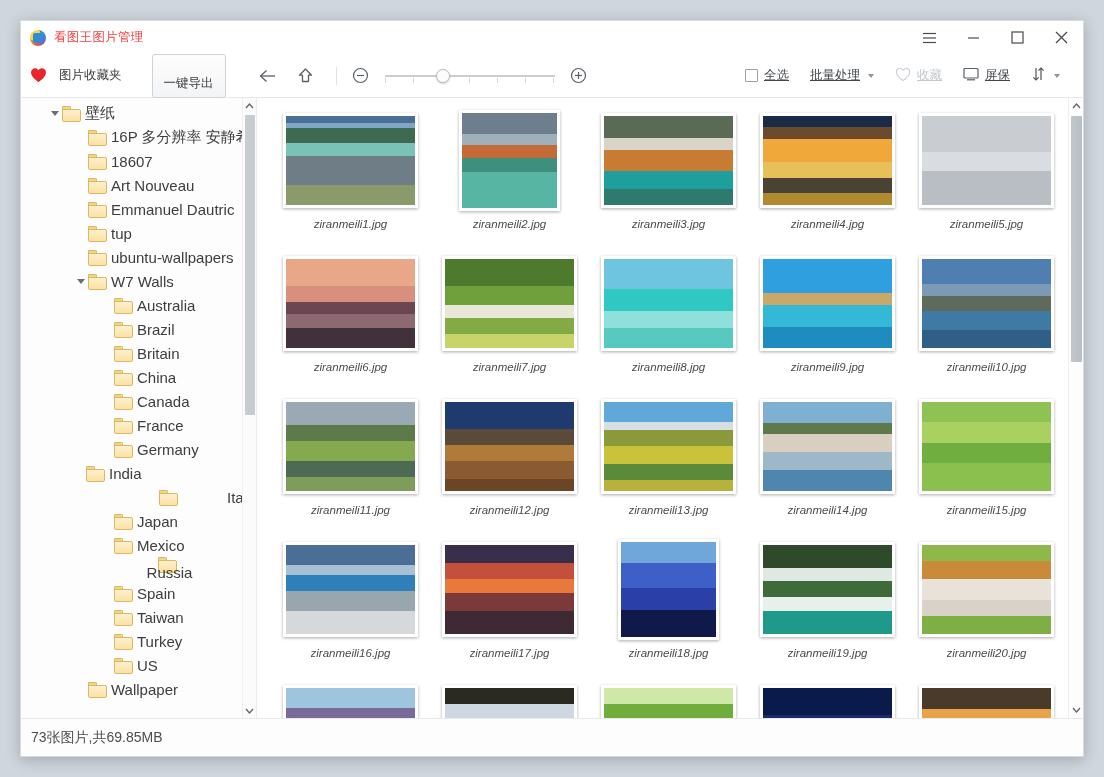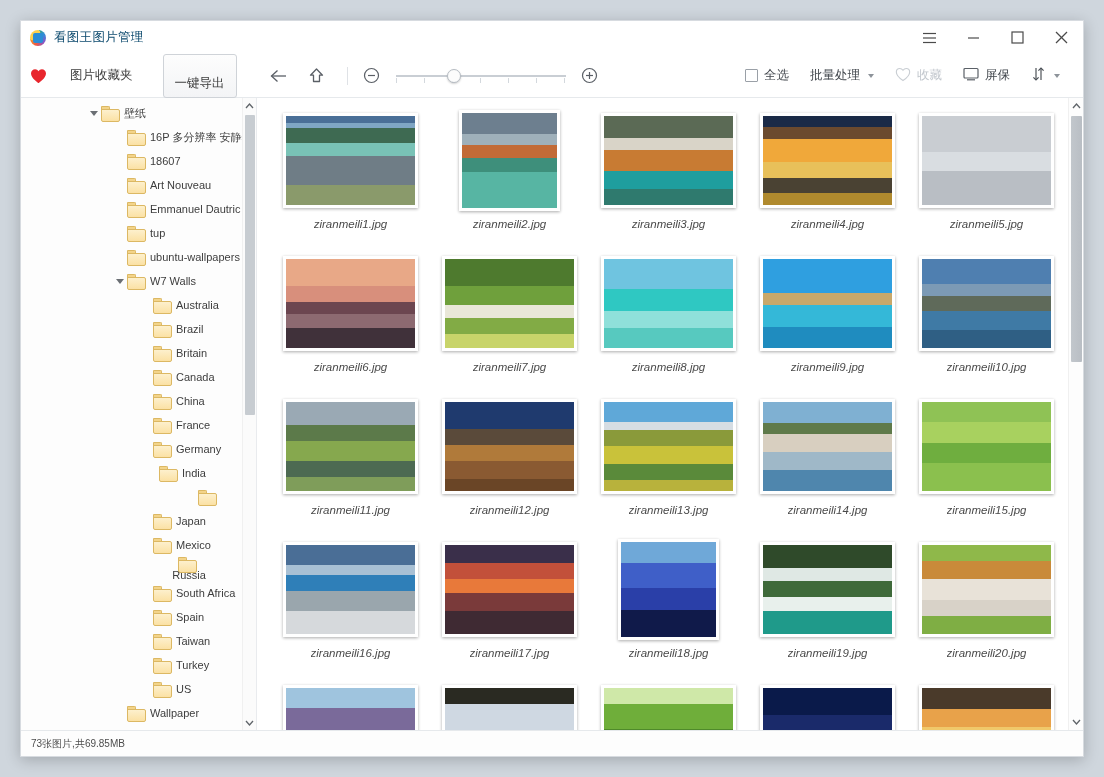--- a/index.html
+++ b/index.html
@@ -34,21 +34,21 @@
       radial-gradient(circle at 30% 30%, #ffd24d 0 38%, transparent 39%),
       conic-gradient(from 200deg, #f25a3c, #f7a528, #3fae5a, #2f8fd8, #8c54c7, #f25a3c);
     position: relative; flex: 0 0 auto;
   }
   .app-logo::after {
     content: ""; position: absolute; left: 3px; top: 3px;
     width: 10px; height: 10px; border-radius: 2px;
     background: #2b8ed6;
   }
   .app-title {
-    font-size: 12.5px; color: #0c4a6e; margin-left: 8px;
+    font-size: 12.5px; color: #ef4444; margin-left: 8px;
     letter-spacing: .3px; white-space: nowrap;
   }
   .win-controls {
     position: absolute; right: 0; top: 0; height: 33px;
     display: flex; align-items: center;
   }
   .win-btn {
     width: 44px; height: 33px;
     display: flex; align-items: center; justify-content: center;
     color: #4a4a4a;
@@ -56,21 +56,21 @@
   .win-btn svg { display: block; }
 
   
   .toolbar {
     height: 44px; min-height: 44px;
     border-bottom: 1px solid #e6e9ec;
     display: flex; align-items: center;
     background: #ffffff;
     padding: 0 14px 0 9px;
   }
-  .fav-group { display: flex; align-items: center; gap: 23px; }
+  .fav-group { display: flex; align-items: flex-start; gap: 12px; }
   .heart-red {
     width: 17px; height: 16px; position: relative; display: inline-block;
   }
   .heart-red svg { display:block; }
   .fav-label { font-size: 12.5px; color: #3c3c3c; white-space: nowrap; }
   .export-btn {
     margin-left: 30px;
     border: 1px solid #cfd3d8;
     background: linear-gradient(#fdfdfd, #f3f4f6);
     border-radius: 3px;
@@ -102,21 +102,21 @@
     position: absolute; top: 3px; left: 51px;
     width: 14px; height: 14px; border-radius: 50%;
     background: #fcfcfc; border: 1px solid #b6bcc3;
     box-shadow: 0 1px 2px rgba(0,0,0,.18);
   }
 
   .tb-right { margin-left: auto; display: flex; align-items: center; gap: 3px; }
   .tb-item {
     display: flex; align-items: center; gap: 6px;
     font-size: 12.5px; color: #41464c;
-    padding: 5px 9px; border-radius: 3px; white-space: nowrap;
+    padding: 5px 9px; border-radius: 3px; white-space: nowrap; text-decoration: underline;
   }
   .tb-item.disabled { color: #c3c8ce; }
   .chk-box {
     width: 13px; height: 13px; border: 1px solid #9aa0a7;
     border-radius: 1px; background: #fff; display: inline-block;
   }
   .caret-down {
     width: 0; height: 0; border-left: 3.5px solid transparent;
     border-right: 3.5px solid transparent; border-top: 4px solid #8d939a;
     display: inline-block; margin-left: 2px;
@@ -135,23 +135,22 @@
     border-right: 1px solid #e9ebee;
     overflow: hidden;
   }
   .tree {
     position: absolute; inset: 0 14px 0 0;
     overflow: hidden;
     padding-top: 3px;
   }
   .tree-row {
     height: 24px; display: flex; align-items: center;
-    font-size: 11px; color: #3d3d3d; white-space: nowrap;
+    font-size: 15px; color: #3d3d3d; white-space: nowrap;
     padding-right: 2px;
-    margin-left: 39px;
   }
   .tw {
     width: 15px; min-width: 15px; display: flex;
     align-items: center; justify-content: center;
   }
   .tw i {
     width: 0; height: 0;
     border-left: 4px solid transparent; border-right: 4px solid transparent;
     border-top: 5px solid #6b6f74; display: block;
   }
@@ -233,25 +232,25 @@
   .gp-arrow.bottom { position: absolute; bottom: 0; left: 0; right: 0; }
   .gp-thumb {
     position: absolute; left: 2px; width: 11px;
     top: 18px; height: 246px;
     background: linear-gradient(90deg,#c2c7cc,#b9bec4);
     border-radius: 1px;
   }
 
   
   .statusbar {
-    height: 26px; min-height: 26px;
+    height: 38px; min-height: 26px;
     border-top: 1px solid #e6e9ec;
     display: flex; align-items: center;
     padding-left: 10px; background: #fdfdfd;
-    font-size: 10px; color: #4d4d4d;
+    font-size: 14px; color: #4d4d4d;
   }
 
   
   .t1  { background: linear-gradient(#4a6f97 0 8%, #7fa6c4 8% 14%, #3e6a52 14% 30%, #79c2b6 30% 45%, #6f7d86 45% 78%, #8a9a6b 78% 100%); }
   .t2  { background: linear-gradient(#6d7f8f 0 22%, #9fb0ba 22% 34%, #c26b37 34% 47%, #3e8f7b 47% 62%, #57b5a3 62% 100%); }
   .t3  { background: linear-gradient(#5b6a55 0 25%, #d9d4c8 25% 38%, #c87b33 38% 62%, #1f9e9e 62% 82%, #2f7a6e 82% 100%); }
   .t4  { background: linear-gradient(#1a2a47 0 12%, #6b4a2e 12% 26%, #f0a83a 26% 52%, #e8c05a 52% 70%, #4a4233 70% 86%, #b08a2e 86% 100%); }
   .t5  { background: linear-gradient(#c9cdd2 0 40%, #d9dde1 40% 62%, #b9bec4 62% 100%); }
   .t6  { background: linear-gradient(#e8a887 0 30%, #d88f7c 30% 48%, #6c4650 48% 62%, #8d6a71 62% 78%, #40313a 78% 100%); }
   .t7  { background: linear-gradient(#4e7a2e 0 30%, #6fa03c 30% 52%, #e9e7d8 52% 66%, #82ab45 66% 84%, #c8d46a 84% 100%); }
@@ -474,38 +473,38 @@
             <span class="tree-label">Brazil</span>
           </div>
           <div class="tree-row" style="padding-left: 78px;">
             <span class="tw"></span>
             <span class="folder"></span>
             <span class="tree-label">Britain</span>
           </div>
           <div class="tree-row" style="padding-left: 78px;">
             <span class="tw"></span>
             <span class="folder"></span>
+            <span class="tree-label">China</span>
+          </div>
+          <div class="tree-row" style="padding-left: 78px;">
+            <span class="tw"></span>
+            <span class="folder"></span>
             <span class="tree-label">Canada</span>
           </div>
           <div class="tree-row" style="padding-left: 78px;">
             <span class="tw"></span>
             <span class="folder"></span>
-            <span class="tree-label">China</span>
-          </div>
-          <div class="tree-row" style="padding-left: 78px;">
-            <span class="tw"></span>
-            <span class="folder"></span>
             <span class="tree-label">France</span>
           </div>
           <div class="tree-row" style="padding-left: 78px;">
             <span class="tw"></span>
             <span class="folder"></span>
             <span class="tree-label">Germany</span>
           </div>
-          <div class="tree-row" style="padding-left: 84px;">
+          <div class="tree-row" style="padding-left: 50px;">
             <span class="tw"></span>
             <span class="folder"></span>
             <span class="tree-label">India</span>
           </div>
           <div class="tree-row" style="padding-left: 78px; gap: 45px;">
             <span class="tw"></span>
             <span class="folder"></span>
             <span class="tree-label">Italy</span>
           </div>
           <div class="tree-row" style="padding-left: 78px;">
@@ -515,25 +514,20 @@
           </div>
           <div class="tree-row" style="padding-left: 78px;">
             <span class="tw"></span>
             <span class="folder"></span>
             <span class="tree-label">Mexico</span>
           </div>
           <div class="tree-row" style="padding-left: 78px; flex-direction: column;">
             <span class="tw"></span>
             <span class="folder"></span>
             <span class="tree-label">Russia</span>
-          </div>
-          <div class="tree-row" style="padding-left: 78px;">
-            <span class="tw"></span>
-            <span class="folder"></span>
-            <span class="tree-label">South Africa</span>
           </div>
           <div class="tree-row" style="padding-left: 78px;">
             <span class="tw"></span>
             <span class="folder"></span>
             <span class="tree-label">Spain</span>
           </div>
           <div class="tree-row" style="padding-left: 78px;">
             <span class="tw"></span>
             <span class="folder"></span>
             <span class="tree-label">Taiwan</span>

